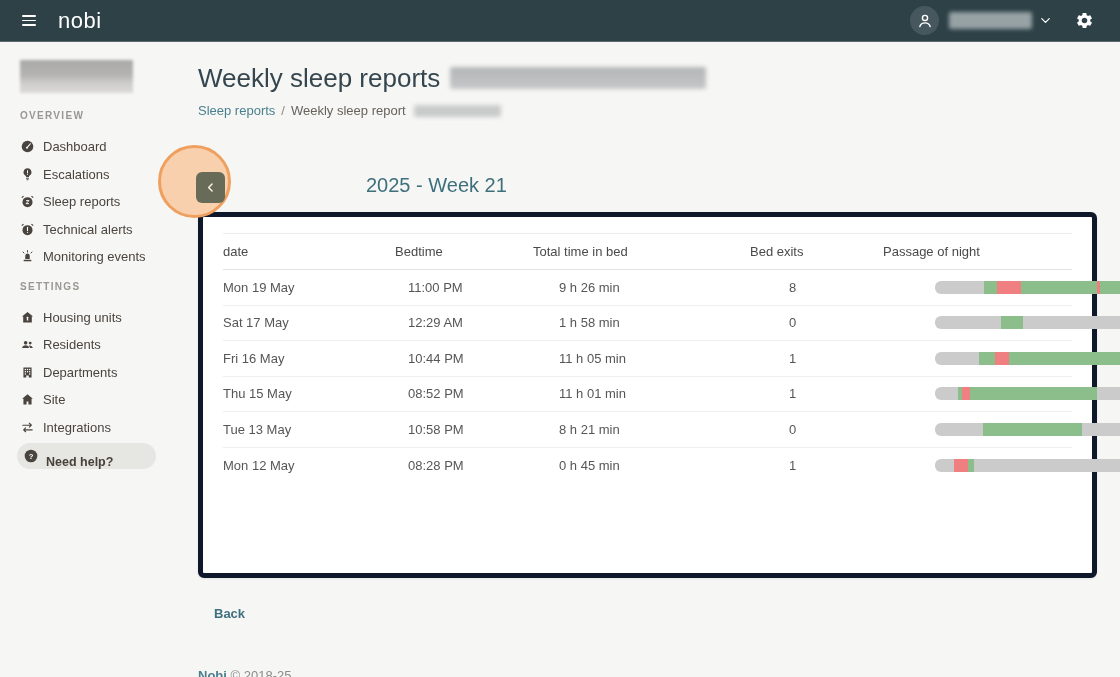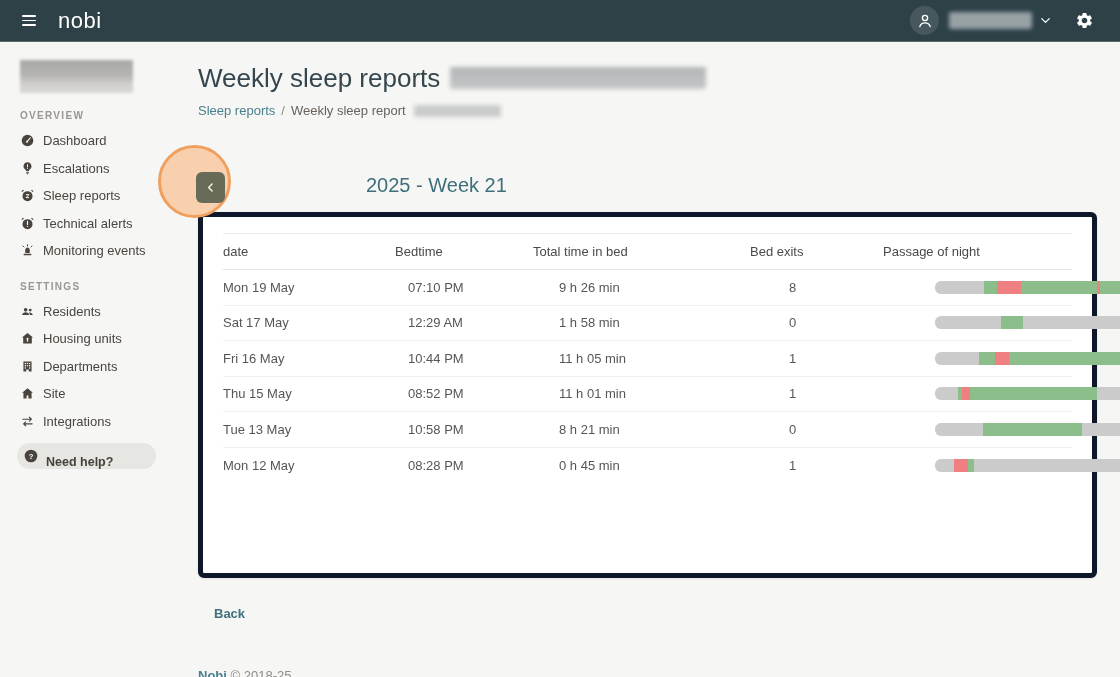--- a/index.html
+++ b/index.html
@@ -34,21 +34,21 @@
     position:absolute; top:42px; left:0; width:166px; height:635px;
     padding:18px 0 0 20px; z-index:5;
   }
   .logo-blur{
     width:113px; height:33px; margin-bottom:17px;
     background:linear-gradient(180deg,#a9a9a9 0%,#b4b3b1 45%,#cfcecc 72%,#dad9d7 100%);
     filter:blur(1.5px);
   }
   .side-label{ font-size:10px; font-weight:600; letter-spacing:1.3px; color:#9a9792; line-height:12px; margin:10px 0 11px; }
   .side-label:first-child{ margin-top:16px; }
-  .side-item{ display:flex; align-items:flex-start; height:27.5px; cursor:pointer; color:#4a443e; }
+  .side-item{ display:flex; align-items:center; height:27.5px; cursor:pointer; color:#4a443e; }
   .side-icon{ width:15px; height:15px; display:inline-flex; margin-right:8px; color:#4a443e; }
   .side-icon svg{ width:15px; height:15px; }
   .side-text{ font-size:13px; color:#4a443e; }
   .help-pill{
     margin:2px 0 0 -3px; width:139px; height:26px; border-radius:14px;
     background:#e6e6e2; display:flex; align-items:center; padding:0 10px 0 6px; cursor:pointer;
   }
   .help-pill .help-icon{ width:16px; height:16px; display:inline-flex; margin-right:7px; color:#4a443e; }
   .help-pill .help-icon svg{ width:16px; height:16px; }
   .help-pill .help-text{ font-size:12.5px; font-weight:600; color:#474139;margin-top:11px; }
@@ -190,37 +190,37 @@
             <rect x="5.8" y="17" width="12.4" height="2.6" rx=".8"></rect>
             <path d="M12 2.6v2.2M4.8 4.8l1.6 1.6M19.2 4.8l-1.6 1.6" stroke="currentColor" stroke-width="1.6" stroke-linecap="round" fill="none"></path>
           </svg>
         </span>
         <span class="side-text">Monitoring events</span>
       </div>
       <div class="side-label">SETTINGS</div>
       <div class="side-item">
         <span class="side-icon">
           <svg viewBox="0 0 24 24" fill="currentColor">
+            <path d="M12 3.2 3.2 10.4h1.9V20h13.8v-9.6h1.9z"></path>
+            <circle cx="12" cy="12.3" r="1.6" fill="#fff"></circle>
+            <path d="M11.2 13.2h1.6l.5 3.4h-2.6z" fill="#fff"></path>
+          </svg>
+        </span>
+        <span class="side-text">Housing units</span>
+      </div>
+      <div class="side-item">
+        <span class="side-icon">
+          <svg viewBox="0 0 24 24" fill="currentColor">
             <circle cx="9" cy="9.3" r="2.9"></circle>
             <circle cx="16.3" cy="9.7" r="2.3"></circle>
             <path d="M3.3 17.6c.6-2.9 2.9-4.4 5.7-4.4s5.1 1.5 5.7 4.4z"></path>
             <path d="M15.4 13.5c2.5 0 4.5 1.3 5.1 4.1h-4.3a6.7 6.7 0 0 0-2.2-3.6c.4-.3.9-.5 1.4-.5z"></path>
           </svg>
         </span>
         <span class="side-text">Residents</span>
-      </div>
-      <div class="side-item">
-        <span class="side-icon">
-          <svg viewBox="0 0 24 24" fill="currentColor">
-            <path d="M12 3.2 3.2 10.4h1.9V20h13.8v-9.6h1.9z"></path>
-            <circle cx="12" cy="12.3" r="1.6" fill="#fff"></circle>
-            <path d="M11.2 13.2h1.6l.5 3.4h-2.6z" fill="#fff"></path>
-          </svg>
-        </span>
-        <span class="side-text">Housing units</span>
       </div>
       <div class="side-item">
         <span class="side-icon">
           <svg viewBox="0 0 24 24" fill="currentColor">
             <path d="M5.5 20V4h13v16H14v-3.4h-4V20z"></path>
             <g fill="#fff">
               <rect x="7.6" y="6.2" width="2" height="2"></rect>
               <rect x="11" y="6.2" width="2" height="2"></rect>
               <rect x="14.4" y="6.2" width="2" height="2"></rect>
               <rect x="7.6" y="9.8" width="2" height="2"></rect>
@@ -286,21 +286,21 @@
     <div class="thead" id="thead">
         <div class="th">date</div>
         <div class="th">Bedtime</div>
         <div class="th">Total time in bed</div>
         <div class="th">Bed exits</div>
         <div class="th">Passage of night</div>
       </div>
     <div id="tbody">
         <div class="trow">
           <div class="td">Mon 19 May</div>
-          <div class="td">07:10 PM</div>
+          <div class="td">11:00 PM</div>
           <div class="td">9 h 26 min</div>
           <div class="td">8</div>
           <div class="bar">
             <span class="seg" style="width:25.5%;background:#cbcbcb"></span>
             <span class="seg" style="width:7%;background:#8cbe8c"></span>
             <span class="seg" style="width:12.5%;background:#ef7f80"></span>
             <span class="seg" style="width:40%;background:#8cbe8c"></span>
             <span class="seg" style="width:1.5%;background:#ef7f80"></span>
             <span class="seg" style="width:13.5%;background:#8cbe8c"></span>
           </div>

